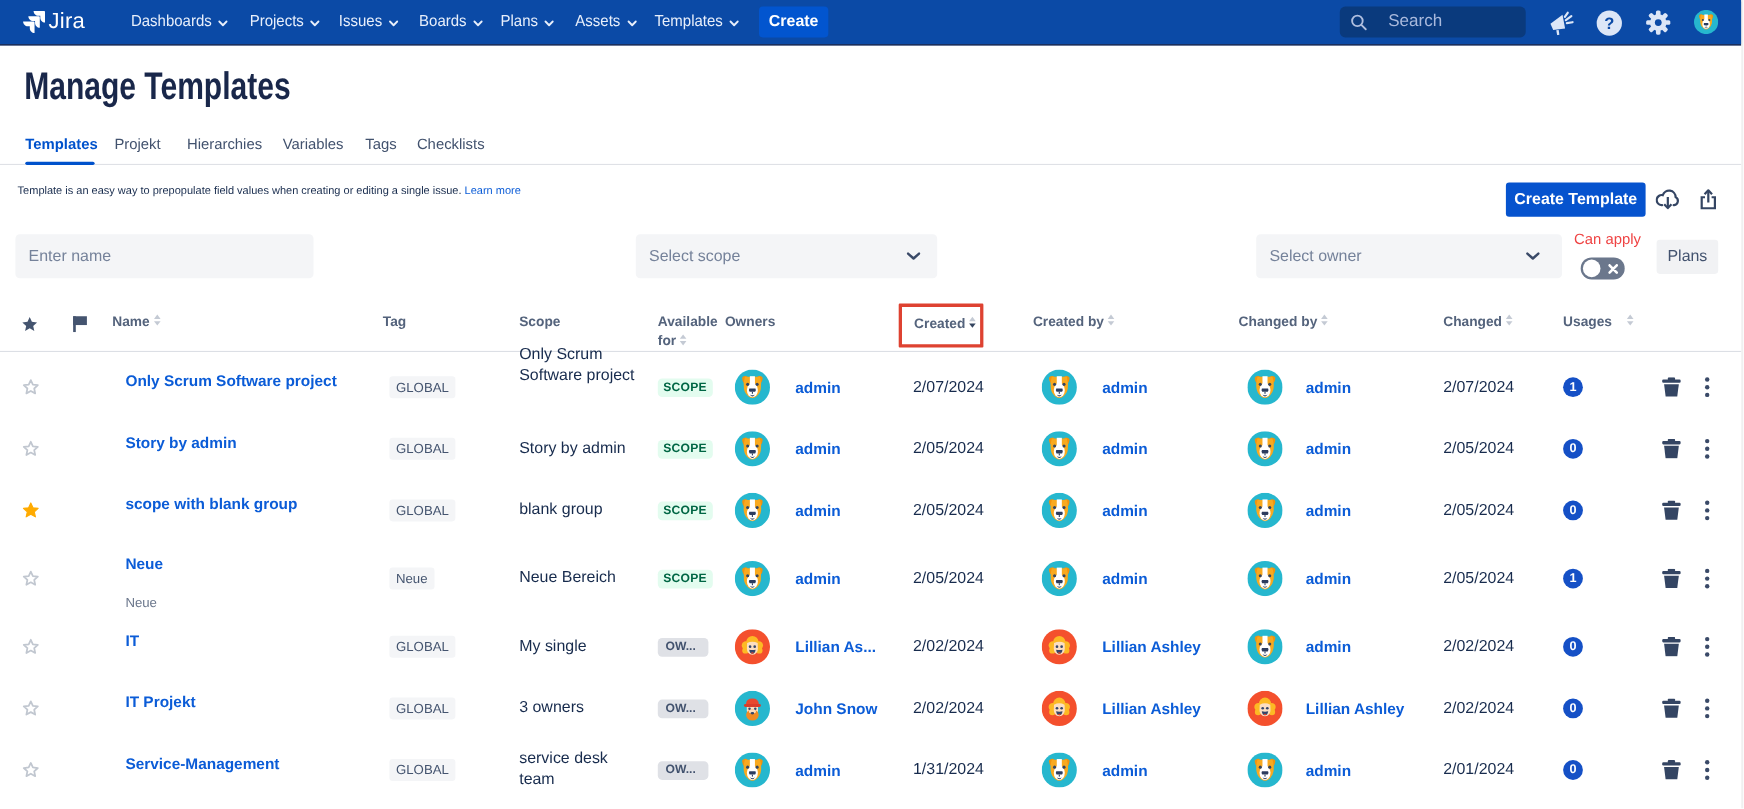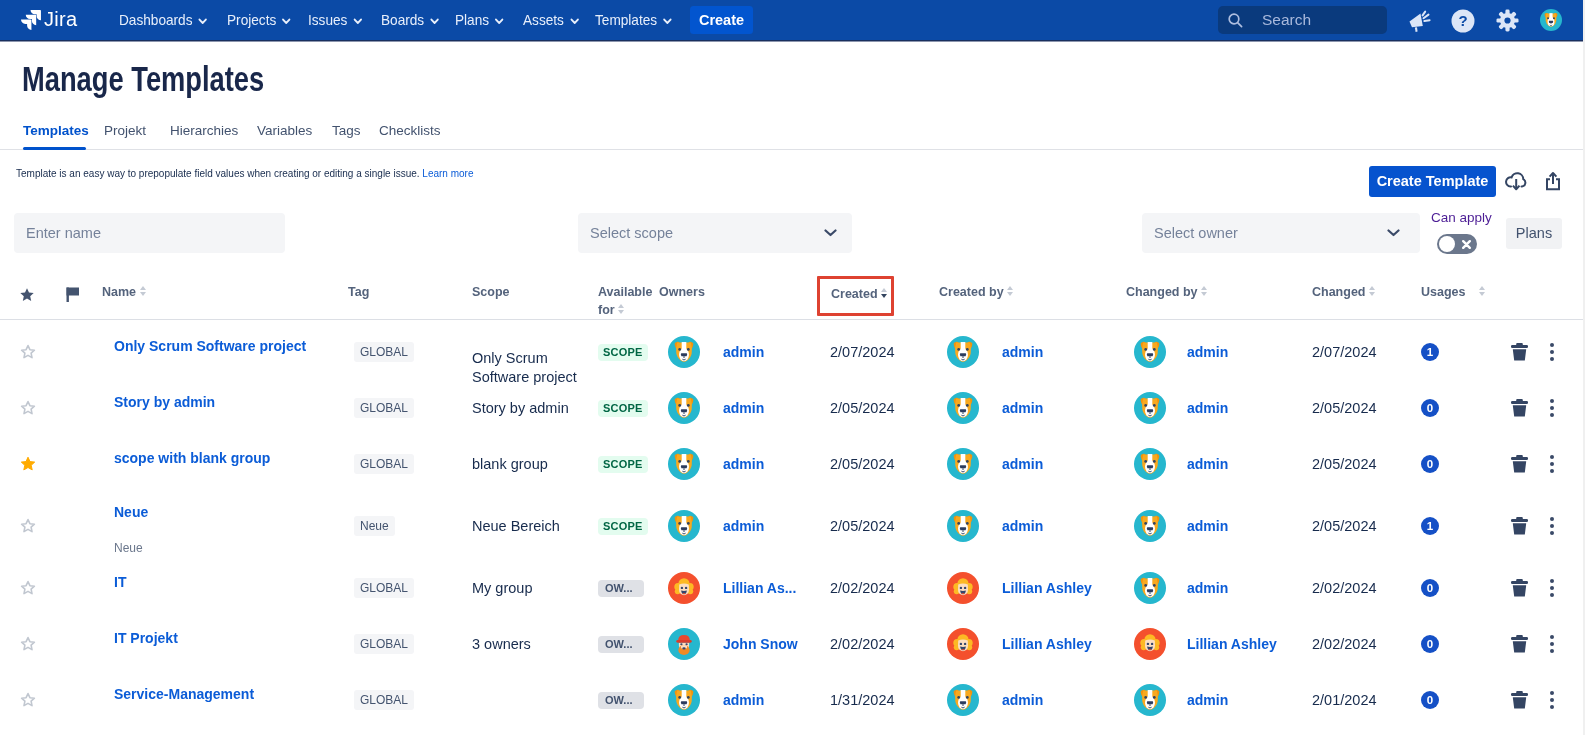--- a/index.html
+++ b/index.html
@@ -28,21 +28,21 @@
 #tabactiveline { position:absolute; left:23px; top:147px; width:63px; height:3px; background:#0052CC; border-radius:2px; }
 #desc { position:absolute; left:16px; top:168px; font-size:10px; color:#172B4D; }
 #desc a { color:#0B5CD7; text-decoration:none; }
 #ctbtn { position:absolute; left:1369px; top:166px; width:127px; height:31px; background:#0653CE;
   border-radius:3px; color:#fff; font-size:14.5px; font-weight:700; text-align:center; line-height:31px; }
 
 .fbox { position:absolute; top:213px; height:40px; background:#F4F5F7; border-radius:4px; }
 .fbox .ph { position:absolute; left:12px; top:50%; transform:translateY(-50%); font-size:14.5px; color:#75829A; white-space:nowrap; }
 .fbox .val { color:#2E3F58; }
 .fbox svg.chev { position:absolute; right:15px; top:50%; transform:translateY(-50%); }
-#canapply { position:absolute; left:1431px; top:210px; font-size:13.5px; color:#4c1d95; white-space:nowrap; }
+#canapply { position:absolute; left:1431px; top:210px; font-size:13.5px; color:#ef4444; white-space:nowrap; }
 #toggle { position:absolute; left:1437px; top:234px; width:40px; height:20px; background:#6B778C; border-radius:10px; }
 #toggle .knob { position:absolute; left:2px; top:2px; width:16px; height:16px; background:#fff; border-radius:50%; }
 #reset { position:absolute; left:1506px; top:218px; width:56px; height:31px; background:#F1F2F4;
   border-radius:3px; color:#42526E; font-size:14.5px; text-align:center; line-height:31px; }
 
 .th { position:absolute; font-size:12.5px; font-weight:700; color:#54637C; white-space:nowrap; }
 #redbox { position:absolute; left:817px; top:276px; width:77px; height:40px; border:3px solid #DE4231; border-radius:1px; }
 #hline { position:absolute; left:0; top:319px; width:1583px; height:1px; background:#DCDFE5; }
 .sort { display:inline-block; position:relative; width:7px; height:10px; }
 .sort i { position:absolute; left:0; width:0; height:0; border-left:3.5px solid transparent; border-right:3.5px solid transparent; }
@@ -260,21 +260,21 @@
 <div class="th" style="left:1312px;top:285px">Changed&nbsp;<span class="sort"><i class="u"></i><i class="d"></i></span></div>
 <div class="th" style="left:1421px;top:285px">Usages&nbsp;&nbsp;&nbsp;&nbsp;<span class="sort"><i class="u"></i><i class="d"></i></span></div>
 <div id="redbox"></div>
 <div id="hline"></div>
 
 <svg class="star" style="top:344px" width="16" height="16" viewBox="0 0 16 16">
       <use href="#star-o"></use>
     </svg>
 <div class="link cyv" style="left:114px;top:346px">Only Scrum Software project</div>
 <div class="tagb" style="top:342px">GLOBAL</div>
-<div class="scopetx cyv" style="top:368px">Only Scrum<br>Software project</div>
+<div class="scopetx cyv" style="top:332px">Only Scrum<br>Software project</div>
 <div class="avb g" style="top:344px">SCOPE</div>
 <svg class="av" style="left:668px;top:336px" viewBox="0 0 32 32">
       <use href="#av-dog"></use>
     </svg>
 <div class="link cyv" style="left:723px;top:352px;max-width:75px;overflow:hidden">admin</div>
 <div class="dt cyv" style="left:830px;top:352px">2/07/2024</div>
 <svg class="av" style="left:947px;top:336px" viewBox="0 0 32 32">
       <use href="#av-dog"></use>
     </svg>
 <div class="link cyv" style="left:1002px;top:352px">admin</div>
@@ -381,21 +381,21 @@
 <div class="dots" style="top:517px">
       <i style="top:0"></i>
       <i style="top:7px"></i>
       <i style="top:14px"></i>
     </div>
 <svg class="star" style="top:580px" width="16" height="16" viewBox="0 0 16 16">
       <use href="#star-o"></use>
     </svg>
 <div class="link cyv" style="left:114px;top:582px">IT</div>
 <div class="tagb" style="top:578px">GLOBAL</div>
-<div class="scopetx cyv" style="top:588px">My group</div>
+<div class="scopetx cyv" style="top:588px">My single</div>
 <div class="avb o" style="top:580px">OW...</div>
 <svg class="av" style="left:668px;top:572px" viewBox="0 0 32 32">
       <use href="#av-lil"></use>
     </svg>
 <div class="link cyv" style="left:723px;top:588px;max-width:75px;overflow:hidden">Lillian As...</div>
 <div class="dt cyv" style="left:830px;top:588px">2/02/2024</div>
 <svg class="av" style="left:947px;top:572px" viewBox="0 0 32 32">
       <use href="#av-lil"></use>
     </svg>
 <div class="link cyv" style="left:1002px;top:588px">Lillian Ashley</div>
@@ -441,20 +441,21 @@
 <div class="dots" style="top:635px">
       <i style="top:0"></i>
       <i style="top:7px"></i>
       <i style="top:14px"></i>
     </div>
 <svg class="star" style="top:692px" width="16" height="16" viewBox="0 0 16 16">
       <use href="#star-o"></use>
     </svg>
 <div class="link cyv" style="left:114px;top:694px">Service-Management</div>
 <div class="tagb" style="top:690px">GLOBAL</div>
+<div class="scopetx cyv" style="top:700px">service desk<br>team</div>
 <div class="avb o" style="top:692px">OW...</div>
 <svg class="av" style="left:668px;top:684px" viewBox="0 0 32 32">
       <use href="#av-dog"></use>
     </svg>
 <div class="link cyv" style="left:723px;top:700px;max-width:75px;overflow:hidden">admin</div>
 <div class="dt cyv" style="left:830px;top:700px">1/31/2024</div>
 <svg class="av" style="left:947px;top:684px" viewBox="0 0 32 32">
       <use href="#av-dog"></use>
     </svg>
 <div class="link cyv" style="left:1002px;top:700px">admin</div>

